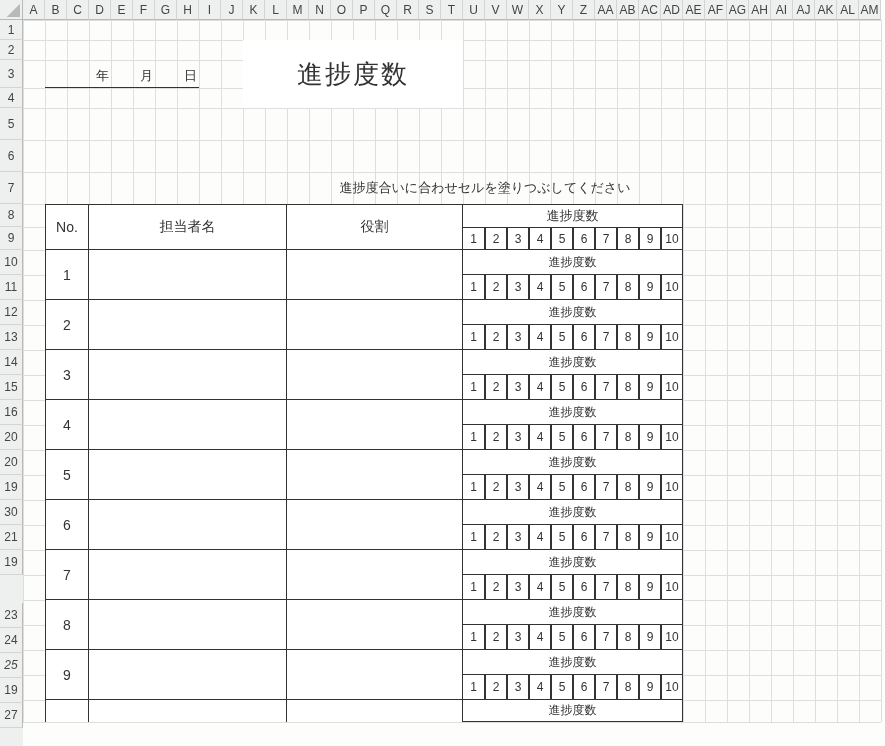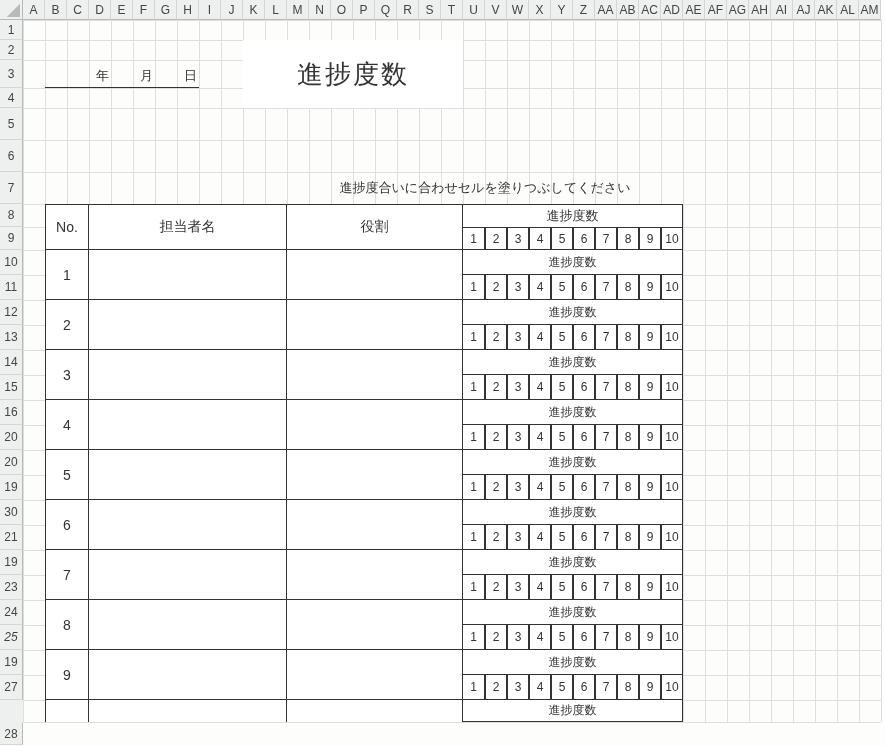--- a/index.html
+++ b/index.html
@@ -175,21 +175,21 @@
       <div class="row-h" style="height: 25px;">13</div>
       <div class="row-h" style="height: 25px;">14</div>
       <div class="row-h" style="height: 25px;">15</div>
       <div class="row-h" style="height: 25px;">16</div>
       <div class="row-h" style="height: 25px;">20</div>
       <div class="row-h" style="height: 25px;">20</div>
       <div class="row-h" style="height: 25px;">19</div>
       <div class="row-h" style="height: 25px;">30</div>
       <div class="row-h" style="height: 25px;">21</div>
       <div class="row-h" style="height: 25px;">19</div>
-      <div class="row-h" style="height: 25px;">23</div>
+      <div class="row-h" style="height: 25px; margin-top: 28px;">23</div>
       <div class="row-h" style="height: 25px;">24</div>
       <div class="row-h" style="height: 25px; font-style: italic;">25</div>
       <div class="row-h" style="height: 25px;">19</div>
       <div class="row-h" style="height: 25px;">27</div>
       <div class="row-h" style="height: 22px; margin-top: 23px;">28</div>
     </div>
   <div class="grid" id="gridlines" style="width: 858px; height: 702px;">
       <div class="gcol" style="left: 0px; height: 702px;"></div>
       <div class="gcol" style="left: 22px; height: 702px;"></div>
       <div class="gcol" style="left: 44px; height: 702px;"></div>

